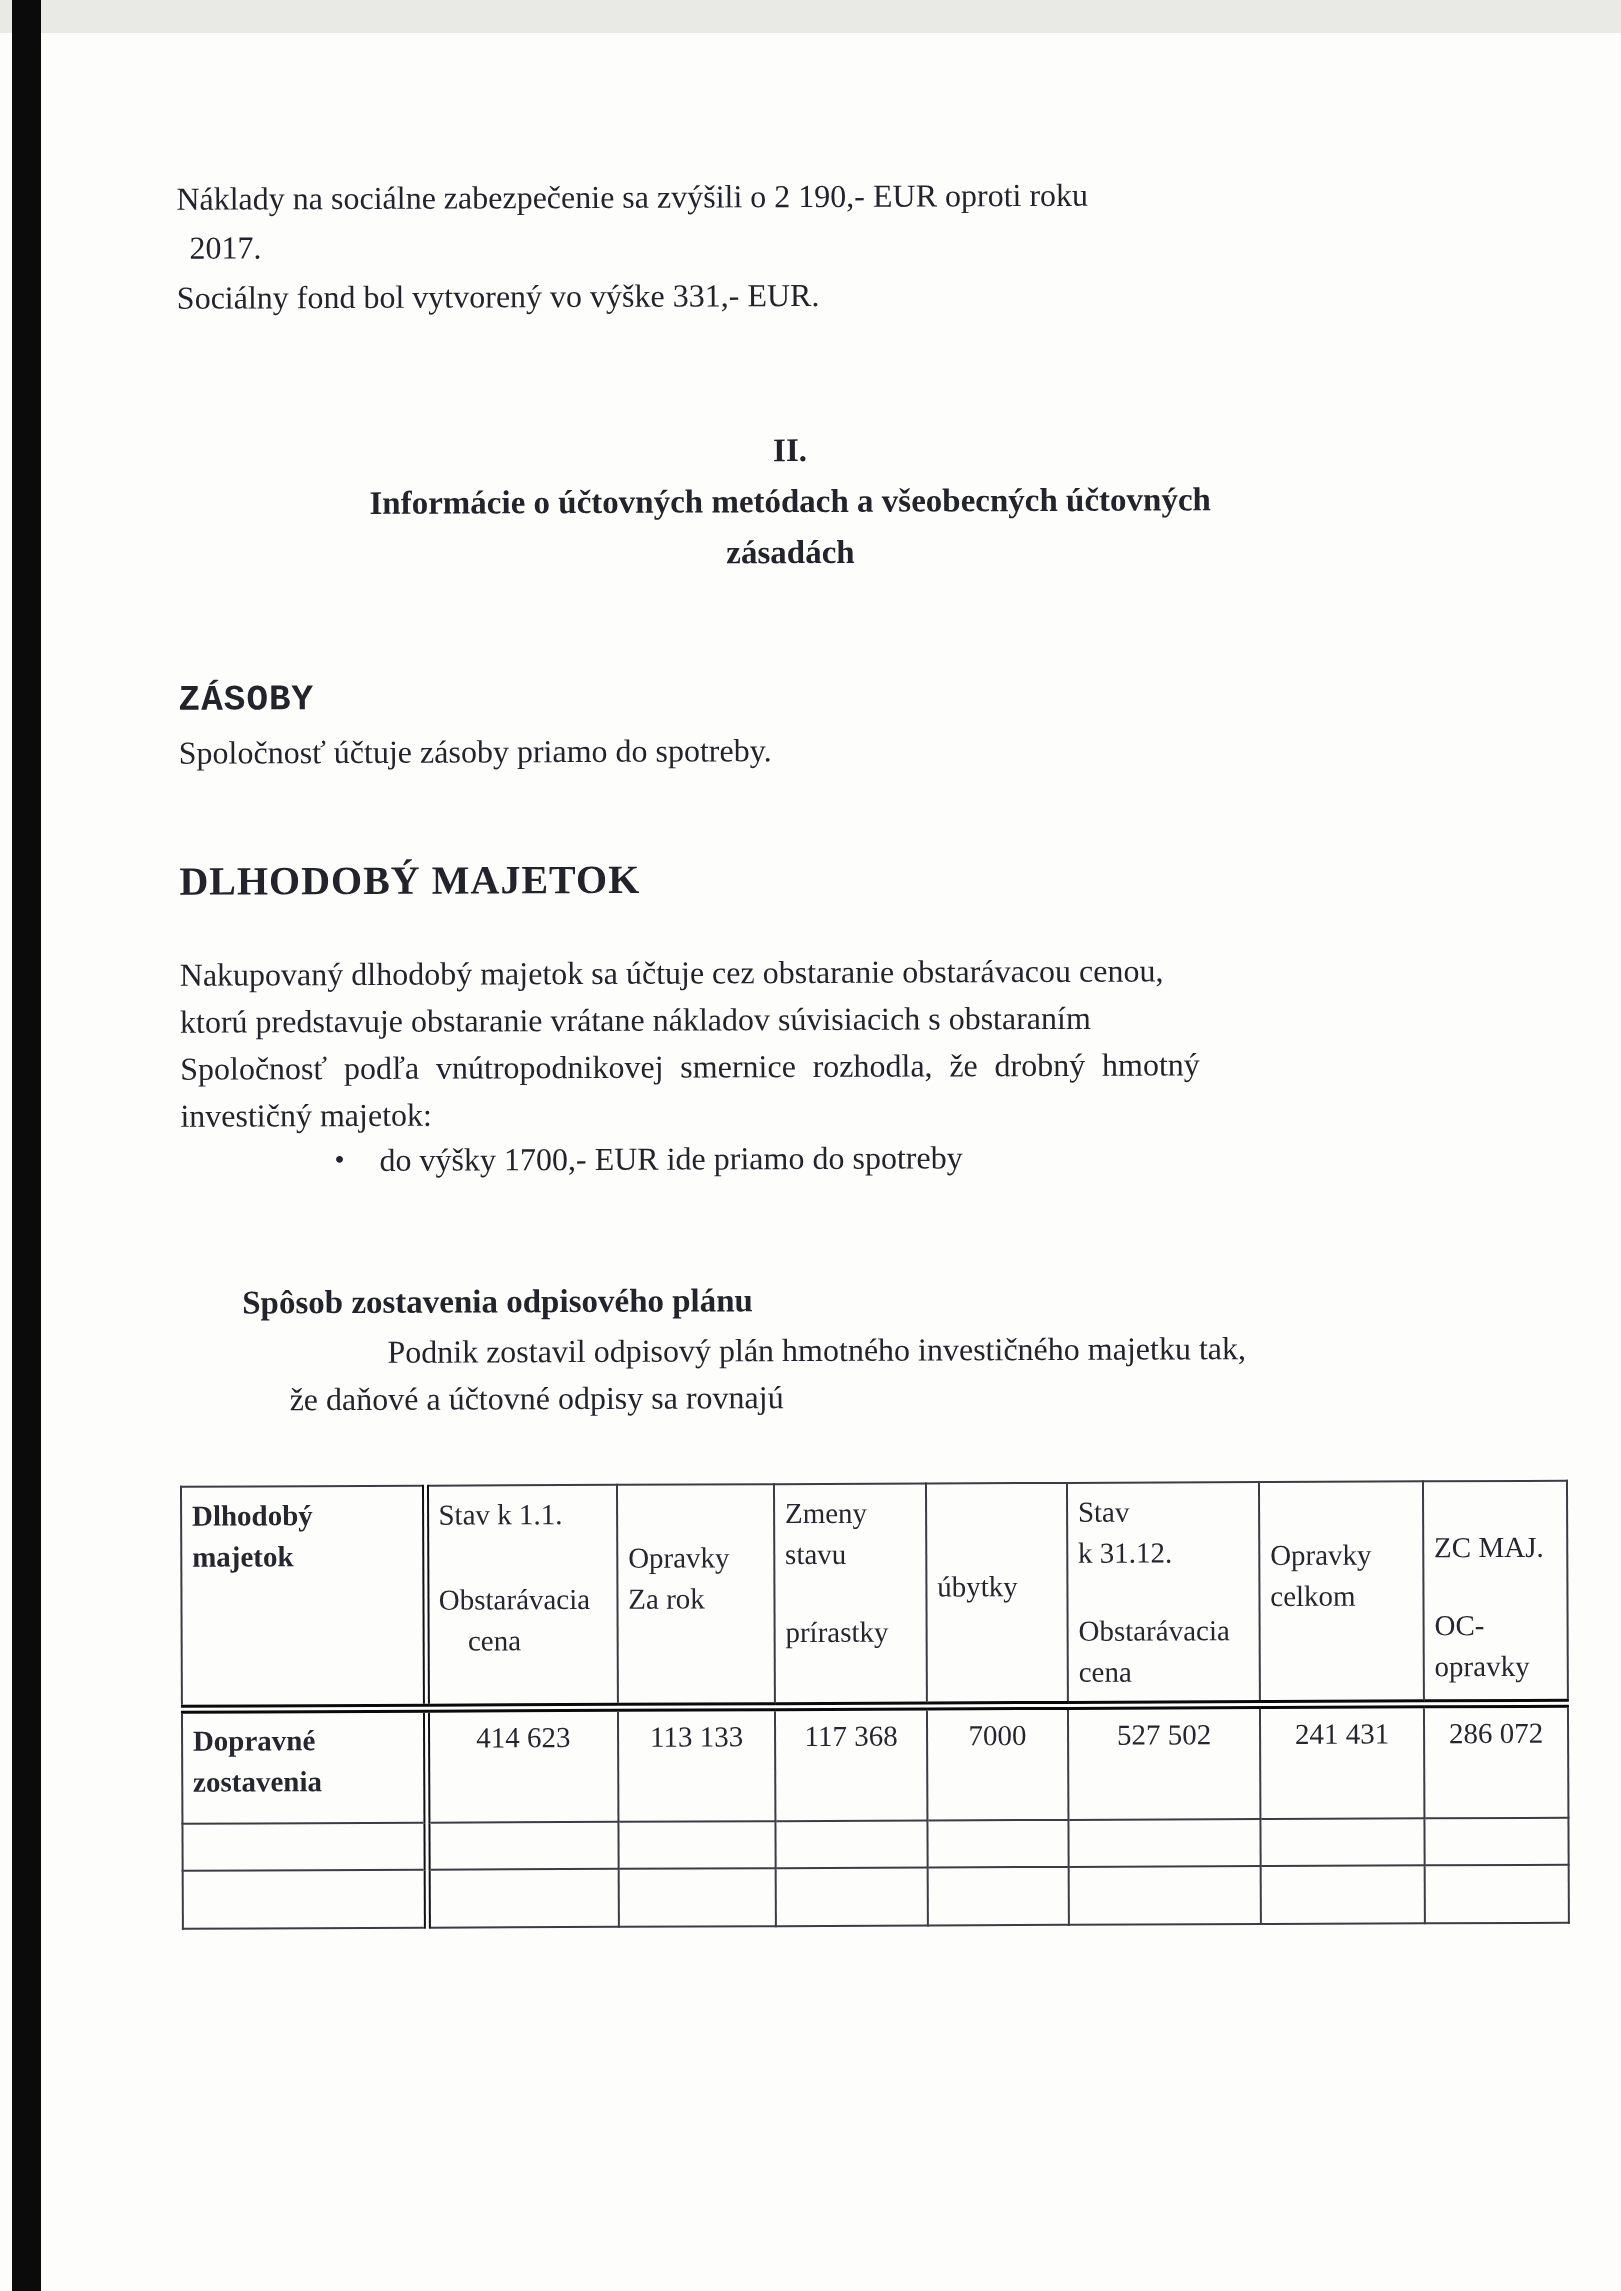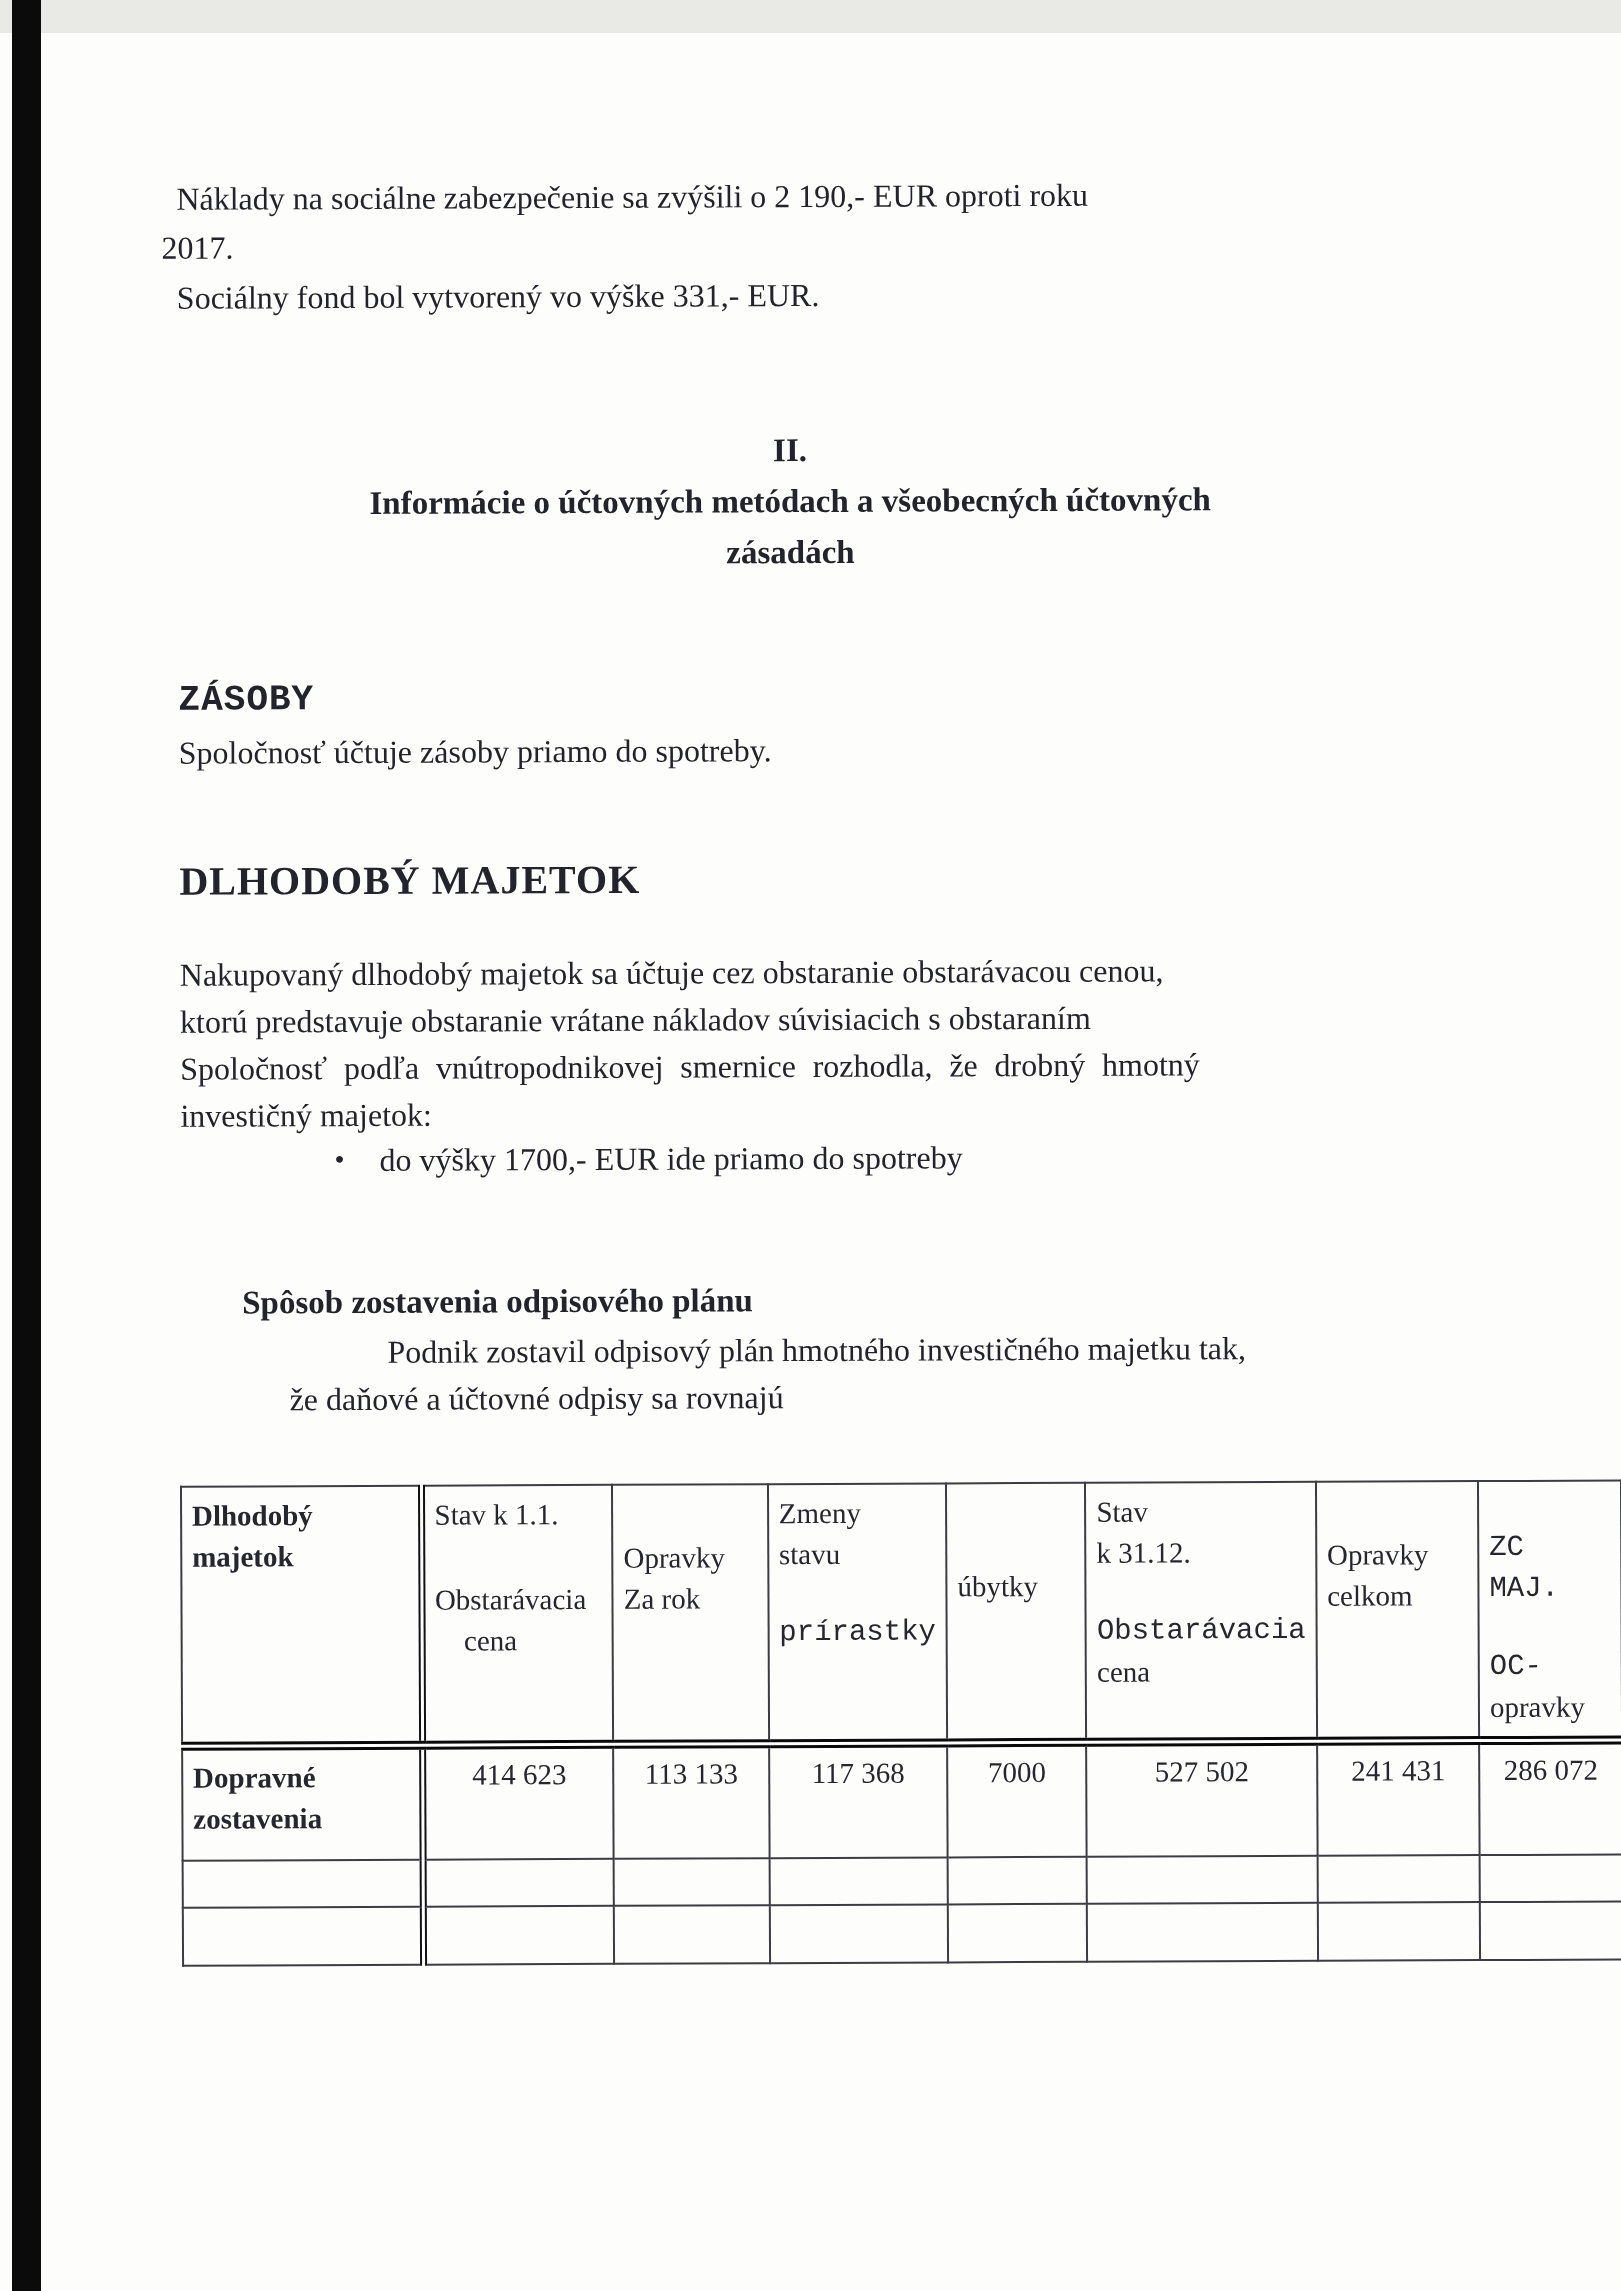--- a/index.html
+++ b/index.html
@@ -27,35 +27,35 @@
     font-size:29px;line-height:41px;color:#26262e;
   }
   .asset-table td{border:2px solid #3c3c44;vertical-align:top;padding:7.8px 9.8px;overflow:hidden;}
   .asset-table td.first{border-right:7.8px double #121216;}
   .asset-table tr.hdr td{height:201px;border-bottom:9.8px double #0a0a0c;}
   .asset-table tr.datarow td{height:94px;}
   .asset-table tr.empty1 td{height:29px;}
   .asset-table tr.empty2 td{height:41px;}
   .asset-table .num{text-align:center;padding-top:5.9px;margin-left:32px;}
   .gap45{margin-top:44px;}
-  .gap38{margin-top:37px;font-family:Liberation Mono, monospace;}
+  .gap38{margin-top:37px;}
   .gap75{margin-top:74px;}
   .indent30{padding-left:29px;}
 </style>
 </head>
 <body>
 
 <div class="page">
   <div class="top-band"></div>
   <div class="scan-bar"></div>
 
   <div class="content">
 
     <div class="txt" style="left:181px;top:173px;">Náklady na sociálne zabezpečenie sa zvýšili o 2 190,- EUR oproti roku</div>
-    <div class="txt" style="left:166px;top:222px;">2017.</div>
+    <div class="txt" style="left:194px;top:222px;">2017.</div>
     <div class="txt" style="left:181px;top:272px;">Sociálny fond bol vytvorený vo výške 331,- EUR.</div>
 
     <div class="center-block h-ii" style="top:426px;">II.</div>
     <div class="center-block h-ii" style="top:477px;">Informácie o účtovných metódach a všeobecných účtovných</div>
     <div class="center-block h-ii" style="top:528px;">zásadách</div>
 
     <div class="txt h-zasoby" style="left:181px;top:674px;font-family:Liberation Mono, monospace;">ZÁSOBY</div>
     <div class="txt" style="left:181px;top:727px;">Spoločnosť účtuje zásoby priamo do spotreby.</div>
 
     <div class="txt h-major" style="left:181px;top:855px;">DLHODOBÝ MAJETOK</div>

